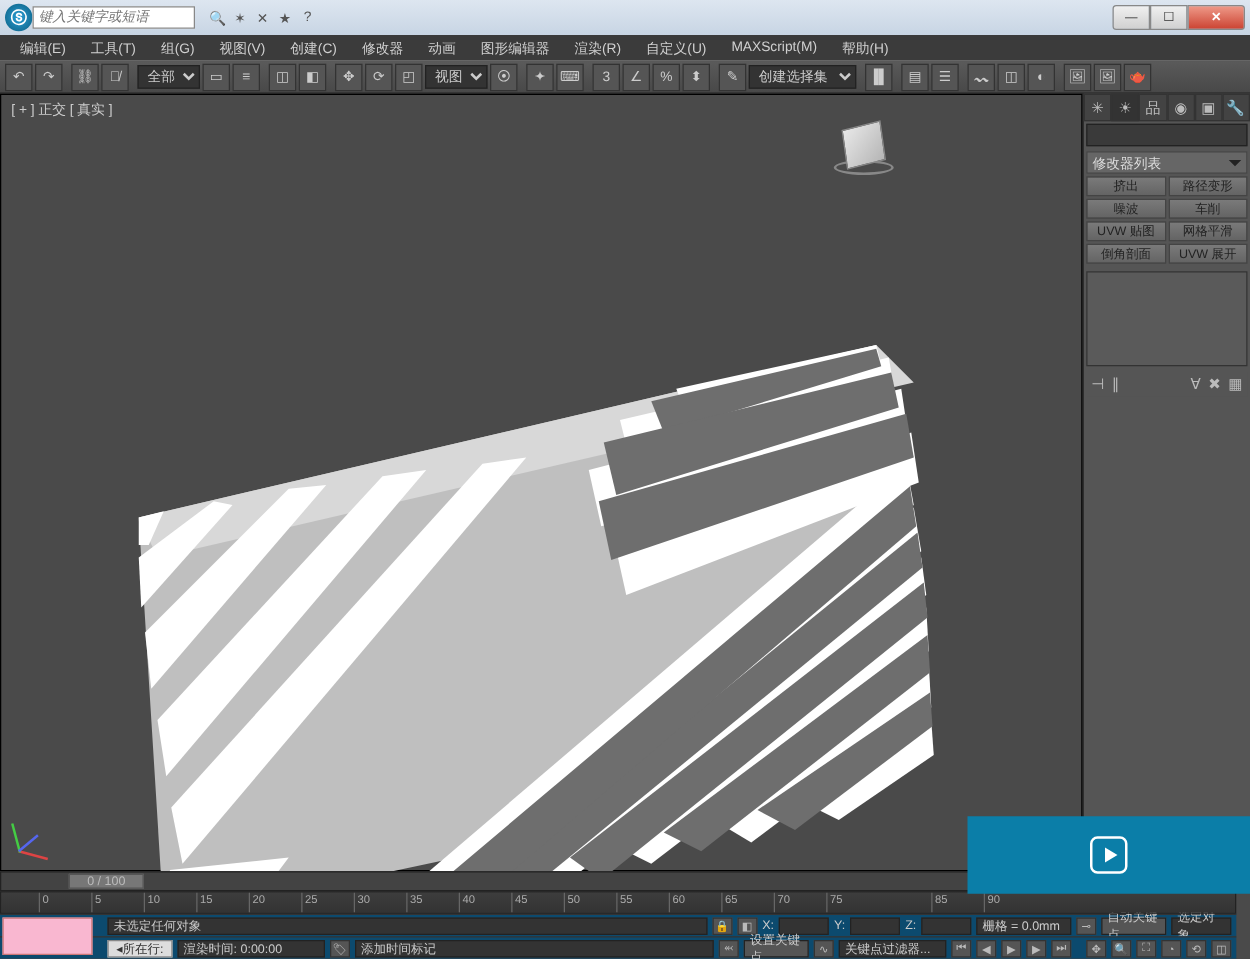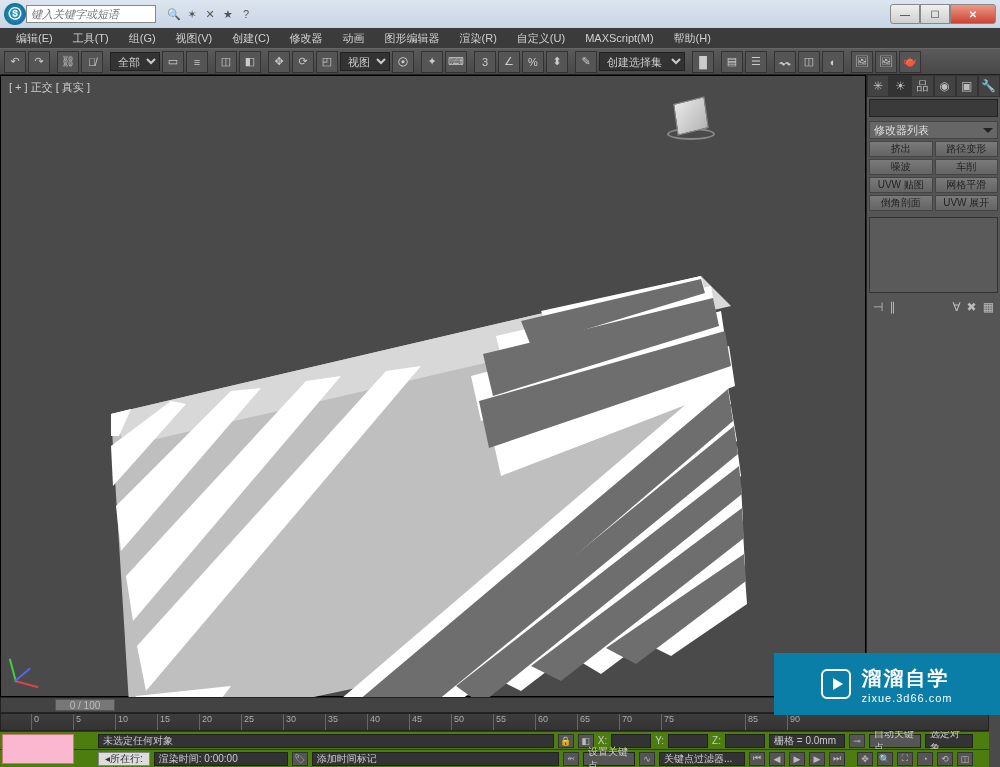--- a/index.html
+++ b/index.html
@@ -57,21 +57,21 @@
 .stack-ctl span{color:#bbb;font-size:12px;}
 .stack-ctl .sep{flex:1;}
 
 
 .bottom { position:absolute; left:0; right:11px; bottom:0; height:70px; background:#4a4a4a; }
 .time-slider{height:16px;background:#434343;border:1px solid #222;display:flex;align-items:center;font-size:10px;color:#bbb;}
 .time-slider .handle{width:60px;height:12px;background:#777;border:1px solid #555;margin-left:30px;display:flex;align-items:center;justify-content:center;}
 .time-ruler{height:18px;background:linear-gradient(#3d3d3d,#333);border:1px solid #222;position:relative;overflow:hidden;font-size:9px;color:#aaa;}
 .time-ruler .tick{position:absolute;top:0;height:100%;border-left:1px solid #666;padding-left:2px;}
 .status-rows{display:flex;flex-direction:column;}
-.status-row{height:18px;display:flex;align-items:center;background:#4d7c0f;border-top:1px solid #333;gap:4px;padding:0 16px;font-size:10px;color:#ccc;}
+.status-row{height:18px;display:flex;align-items:center;background:#0c4a6e;border-top:1px solid #333;gap:4px;padding:0 4px;font-size:10px;color:#ccc;}
 .status-row .field{background:#333;border:1px solid #222;height:14px;padding:0 4px;display:flex;align-items:center;color:#ccc;}
 .status-row .field.long{flex:1;min-width:0;}
 .pink-block{width:72px;height:30px;background:#f9b7d0;border:1px solid #c77;}
 .row-label-btn{height:14px;background:#ddd;color:#333;border:1px solid #888;padding:0 6px;display:flex;align-items:center;font-size:10px;}
 .sbtn{width:16px;height:14px;background:#555;border:1px solid #333;display:flex;align-items:center;justify-content:center;color:#bbb;font-size:9px;}
 
 
 .watermark{position:absolute;right:0;bottom:52px;width:226px;height:62px;background:#0b7ea8;display:flex;align-items:center;justify-content:center;gap:10px;color:#fff;}
 .watermark .play{width:30px;height:30px;border:2px solid #fff;border-radius:6px;display:flex;align-items:center;justify-content:center;}
 .watermark .play::before{content:"";border-left:10px solid #fff;border-top:6px solid transparent;border-bottom:6px solid transparent;margin-left:3px;}
@@ -296,21 +296,21 @@
       <span>Z:</span>
         <div class="field" style="width:40px"></div>
       <div class="field" style="width:76px">栅格 = 0.0mm</div>
       <div class="sbtn">⊸</div>
       <div class="field" style="width:52px;background:#555">自动关键点</div>
       <div class="field" style="width:48px">选定对象</div>
     </div>
     <div class="status-row">
       <div style="width:78px"></div>
       <div class="row-label-btn">◂ <span>所在行:</span></div>
-      <div class="field" style="width:134px">渲染时间: 0:00:00</div>
+      <div class="field" style="width:118px">渲染时间: 0:00:00</div>
       <div class="sbtn">🏷</div>
       <div class="field long">添加时间标记</div>
       <div class="sbtn">⬻</div>
       <div class="field" style="width:52px;background:#555">设置关键点</div>
       <div class="sbtn">∿</div>
       <div class="field" style="width:86px">关键点过滤器...</div>
       <div class="sbtn">⏮</div>
       <div class="sbtn">◀</div>
       <div class="sbtn">▶</div>
       <div class="sbtn">▶</div>
@@ -321,17 +321,13 @@
       <div class="sbtn">⛶</div>
       <div class="sbtn">◔</div>
       <div class="sbtn">⟲</div>
       <div class="sbtn">◫</div>
     </div>
   </div>
 </div>
 
 <div class="watermark">
   <div class="play"></div>
-  <div class="txt">
-    <div class="big">溜溜自学</div>
-    <div class="small">zixue.3d66.com</div>
-  </div>
 </div>
 
 </body></html>

